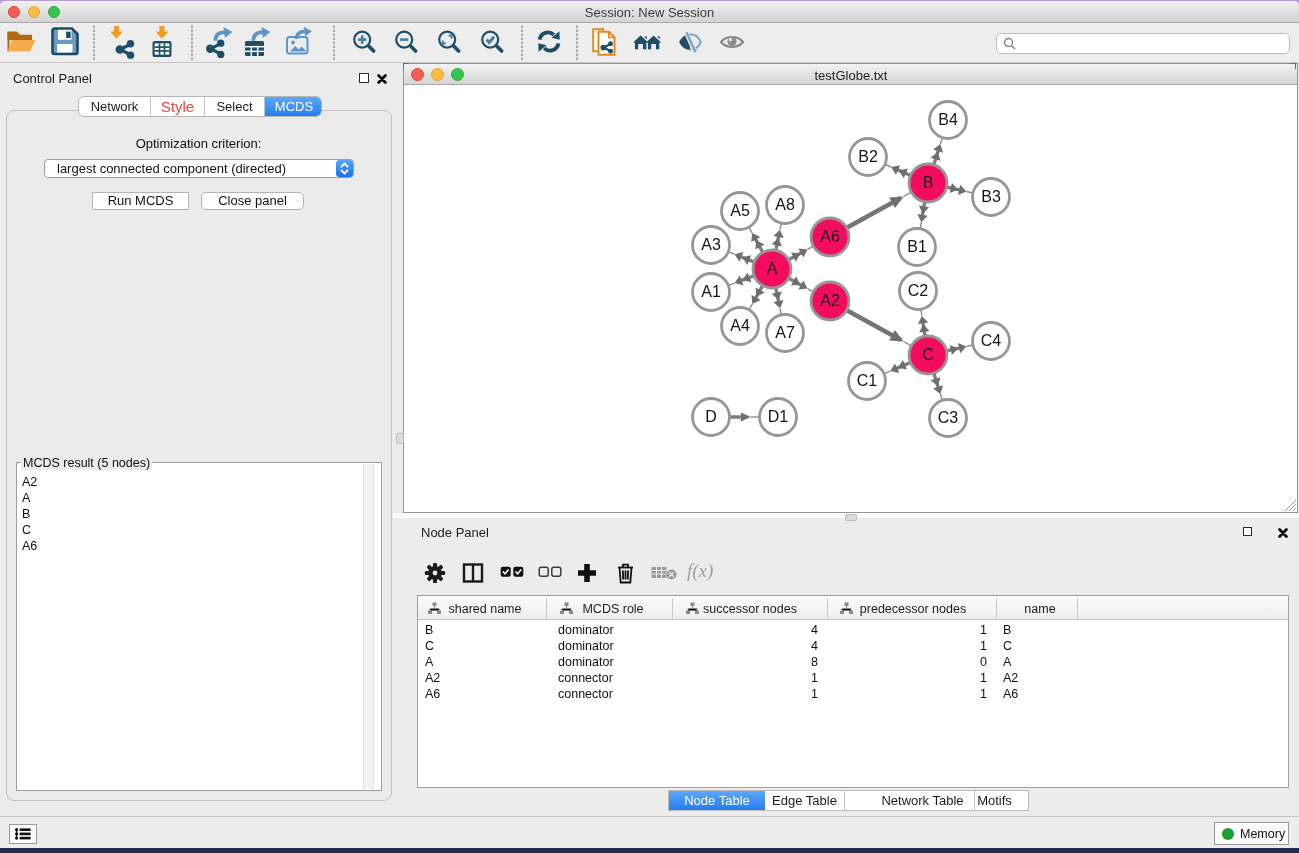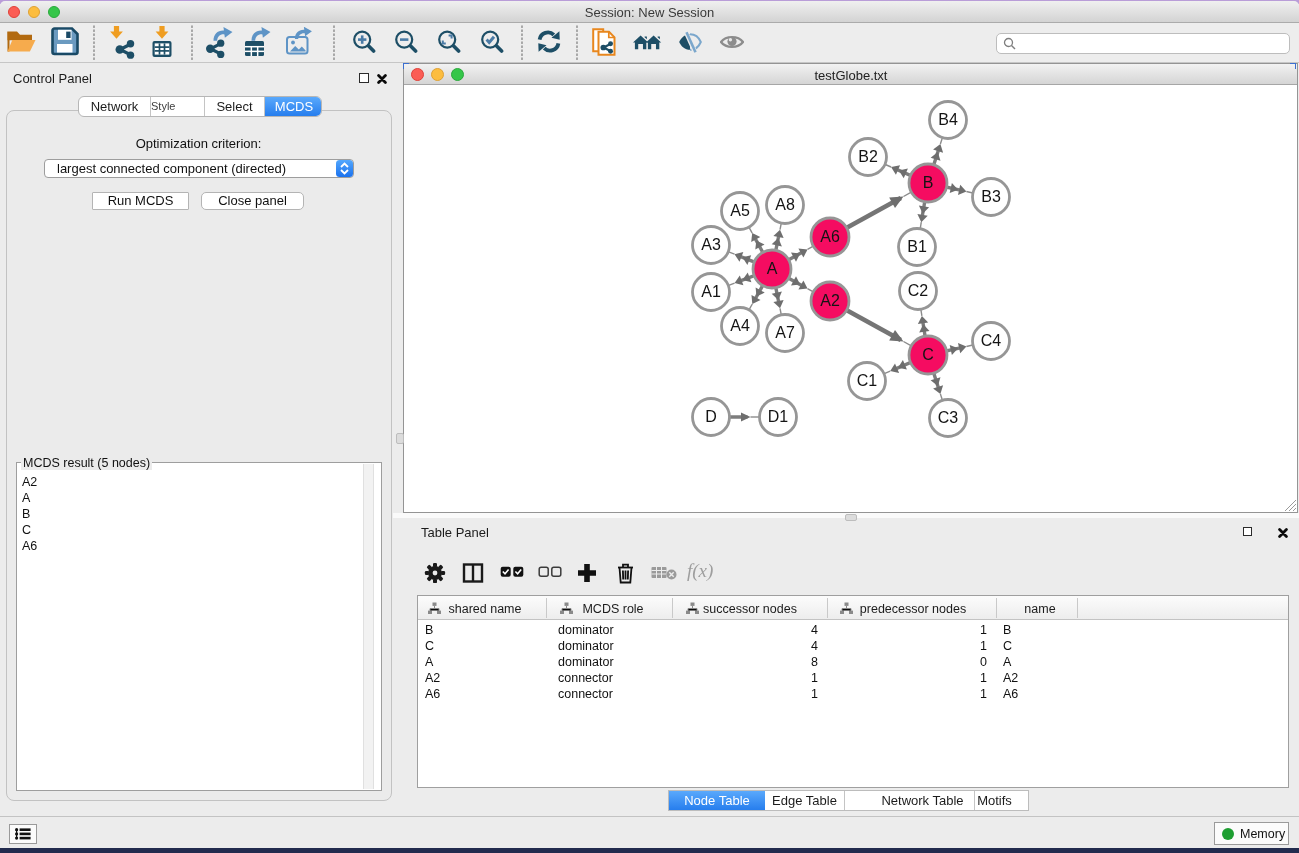--- a/index.html
+++ b/index.html
@@ -173,21 +173,21 @@
 
 <div class="txt" style="left:13px;top:71px;font-size:13px;color:#1c1c1c">Control Panel</div>
 <div class="abs" style="left:359px;top:73px;width:10px;height:10px;border:1.6px solid #2b2b2b;background:#fff"></div>
 <svg class="abs" style="left:377px;top:74px" width="10" height="10">
     <path d="M1.6 1.6 L8.4 8.4 M8.4 1.6 L1.6 8.4" stroke="#0a0a0a" stroke-width="2.8" stroke-linecap="round"></path>
   </svg>
 <div class="abs" style="left:6px;top:110px;width:386px;height:691px;border:1px solid #c2c2c2;border-radius:8px;background:#ebebeb"></div>
 
 <div class="abs" style="left:78px;top:96px;width:244px;height:21px;background:#fff;border:1px solid #b6b6b6;border-radius:6px;overflow:hidden">
  <div class="abs" style="left:0;top:0;width:72px;height:21px;border-right:1px solid #c4c4c4;text-align:center;font-size:13px;color:#1c1c1c;line-height:19px">Network</div>
- <div class="abs" style="left:72px;top:0;width:54px;height:21px;border-right:1px solid #c4c4c4;text-align:left;font-size:11px;color:#404040;line-height:19px">Style</div>
+ <div class="abs" style="left:72px;top:0;width:54px;height:21px;border-right:1px solid #c4c4c4;text-align:center;font-size:15px;color:#ef4444;line-height:19px">Style</div>
  <div class="abs" style="left:126px;top:0;width:60px;height:21px;border-right:1px solid #c4c4c4;text-align:center;font-size:13px;color:#1c1c1c;line-height:19px">Select</div>
  <div class="abs" style="left:186px;top:0;width:58px;height:21px;background:linear-gradient(#5aa9fc,#2179ec);text-align:center;font-size:13px;color:#fff;line-height:19px">MCDS</div>
 </div>
 
 <div class="txt" style="left:11px;top:136px;width:375px;text-align:center;font-size:13px;color:#111">Optimization criterion:</div>
 <div class="abs" style="left:44px;top:159px;width:310px;height:19px;background:#fff;border:1px solid #9d9d9d;border-radius:4px"></div>
 <div class="txt" style="left:57px;top:161px;font-size:13px;color:#111">largest connected component (directed)</div>
 <div class="abs" style="left:336px;top:160px;width:17px;height:17px;border-radius:3.5px;background:linear-gradient(#53a7fd,#1a71ee)"></div>
 <svg class="abs" style="left:336px;top:160px" width="17" height="17">
     <path d="M5 7 L8.5 3.5 L12 7" fill="none" stroke="#fff" stroke-width="1.8"></path>
@@ -337,21 +337,21 @@
 <text x="586" y="260" font-size="16" fill="#141414" text-anchor="middle" font-family="Liberation Sans, sans-serif">C4</text>
 <text x="306" y="336" font-size="16" fill="#141414" text-anchor="middle" font-family="Liberation Sans, sans-serif">D</text>
 <text x="373" y="336" font-size="16" fill="#141414" text-anchor="middle" font-family="Liberation Sans, sans-serif">D1</text>
 </svg>
   </div>
 
 <div class="abs" style="left:393px;top:513px;width:906px;height:5px;background:#fafafa"></div>
 <div class="abs" style="left:396px;top:433px;width:8px;height:11px;background:#dcdcdc;border:1px solid #bdbdbd;border-radius:2px"></div>
 <div class="abs" style="left:845px;top:514px;width:12px;height:7px;background:#dcdcdc;border:1px solid #bdbdbd;border-radius:2px"></div>
 
-<div class="txt" style="left:421px;top:525px;font-size:13px;color:#1c1c1c">Table Panel</div>
+<div class="txt" style="left:421px;top:525px;font-size:13px;color:#1c1c1c">Node Panel</div>
 <div class="abs" style="left:1243px;top:527px;width:9px;height:9px;border:1.6px solid #2b2b2b;background:#fff"></div>
 <svg class="abs" style="left:1278px;top:528px" width="10" height="10">
     <path d="M1.6 1.6 L8.4 8.4 M8.4 1.6 L1.6 8.4" stroke="#0a0a0a" stroke-width="2.8" stroke-linecap="round"></path>
   </svg>
 
 <svg class="abs" style="left:424px;top:562px" width="22" height="22">
     <g fill="#1a1a1a">
       <circle cx="11" cy="11" r="6.9"></circle>
       <g id="gt">
         <rect x="9" y="0.9" width="4" height="4.2" rx="1.2"></rect>

